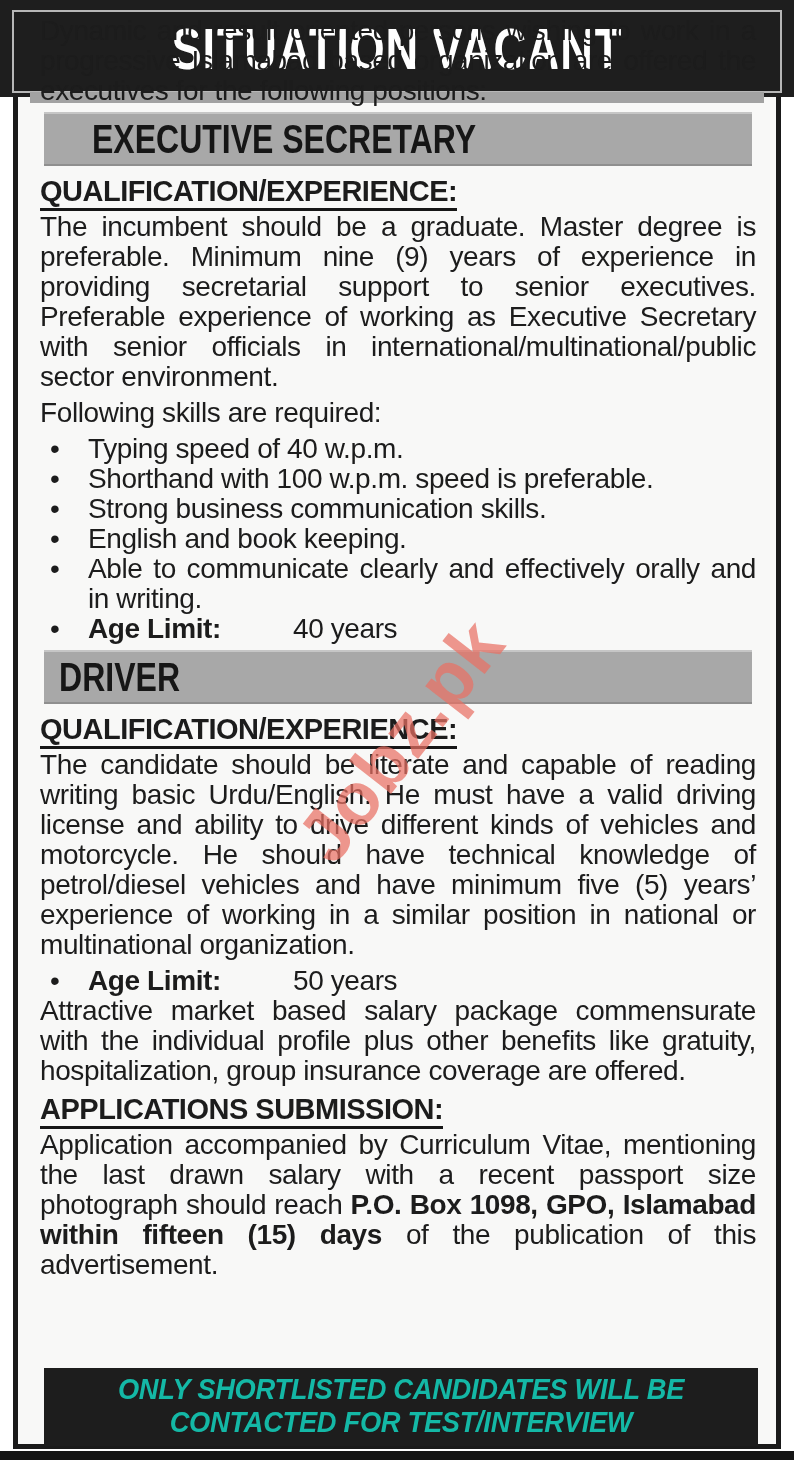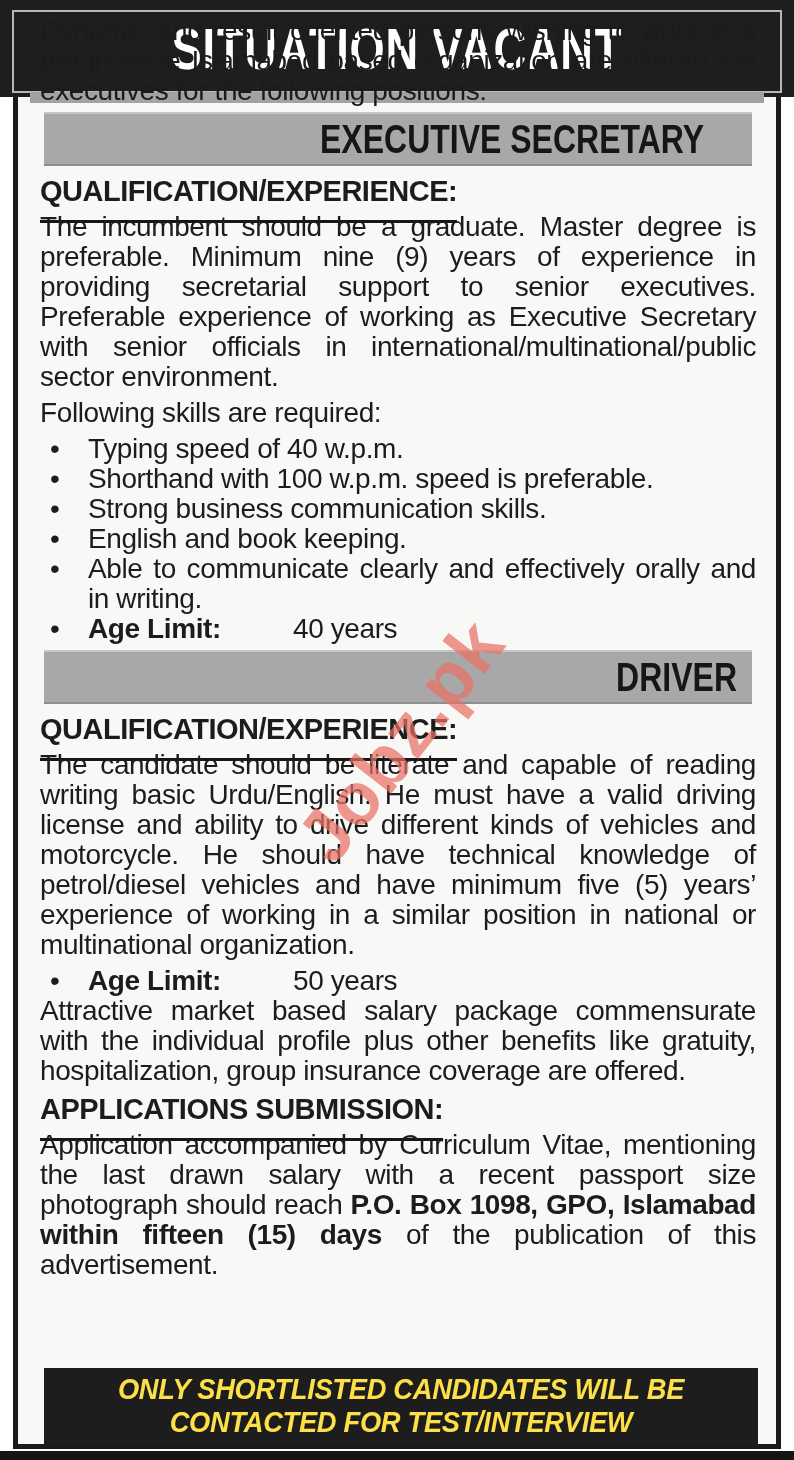--- a/index.html
+++ b/index.html
@@ -42,29 +42,29 @@
   .content {
     position:relative; z-index:2; padding:16px 38px 0 40px;
     font-size:28px; line-height:30px; letter-spacing:-0.4px;
   }
   .para { margin:0 0 6px 0; text-align:justify; }
   .para.nj { text-align:left; }
 
   .section-banner {
     margin:6px 4px 8px 4px; height:50px; background:#a8a8a8;
     border-top:2px solid #c6c6c6; border-bottom:2px solid #8f8f8f;
-    display:flex; align-items:center; justify-content:flex-end;padding-left:45px;
+    display:flex; align-items:center; justify-content:flex-start;
   }
   .section-banner .banner-text {
     display:inline-block; transform:scaleX(0.8);
     font-size:40px; font-weight:700; color:#161616; white-space:nowrap; letter-spacing:0;
   }
 
   .heading { margin:4px 0 4px 0; font-size:29px; line-height:34px; font-weight:700; letter-spacing:-0.5px; }
-  .heading .hd { border-bottom:3px solid #161616; padding-bottom:13px; }
+  .heading .hd { border-bottom:3px solid #161616; padding-bottom:1px; }
 
   ul.bullets { list-style:none; margin:0; padding:0; }
   ul.bullets li { position:relative; padding-left:48px; margin:0; }
   ul.bullets li::before {
     content:'\2022'; position:absolute; left:10px; top:0; font-size:28px;
   }
   ul.bullets li.just { text-align:justify; }
   .age-label { font-weight:700; display:inline-block; min-width:205px; }
   .age-value { }
 
@@ -75,21 +75,21 @@
     position:absolute; left:250px; top:600px; width:300px; height:280px; z-index:3;
     display:flex; align-items:center; justify-content:center;
     transform:rotate(-52deg);
     font-size:74px; font-weight:700; letter-spacing:1px;
     color:rgba(233,112,100,0.72); pointer-events:none; white-space:nowrap;
   }
 
   
   .footer-box {
     position:absolute; left:44px; right:36px; bottom:14px; z-index:2;
-    background:#1d1d1d; color:#fde047; text-align:center;
+    background:#1d1d1d; color:#14b8a6; text-align:center;
     padding:5px 0 7px 0;
   }
   .footer-line {
     font-size:29px; line-height:33px; font-weight:700; font-style:italic; letter-spacing:-0.3px;
     transform:scaleX(0.94);
   }
 
   .bottom-bar {
     position:absolute; left:0; right:0; bottom:0; height:9px; background:#151515; z-index:4;
   }

